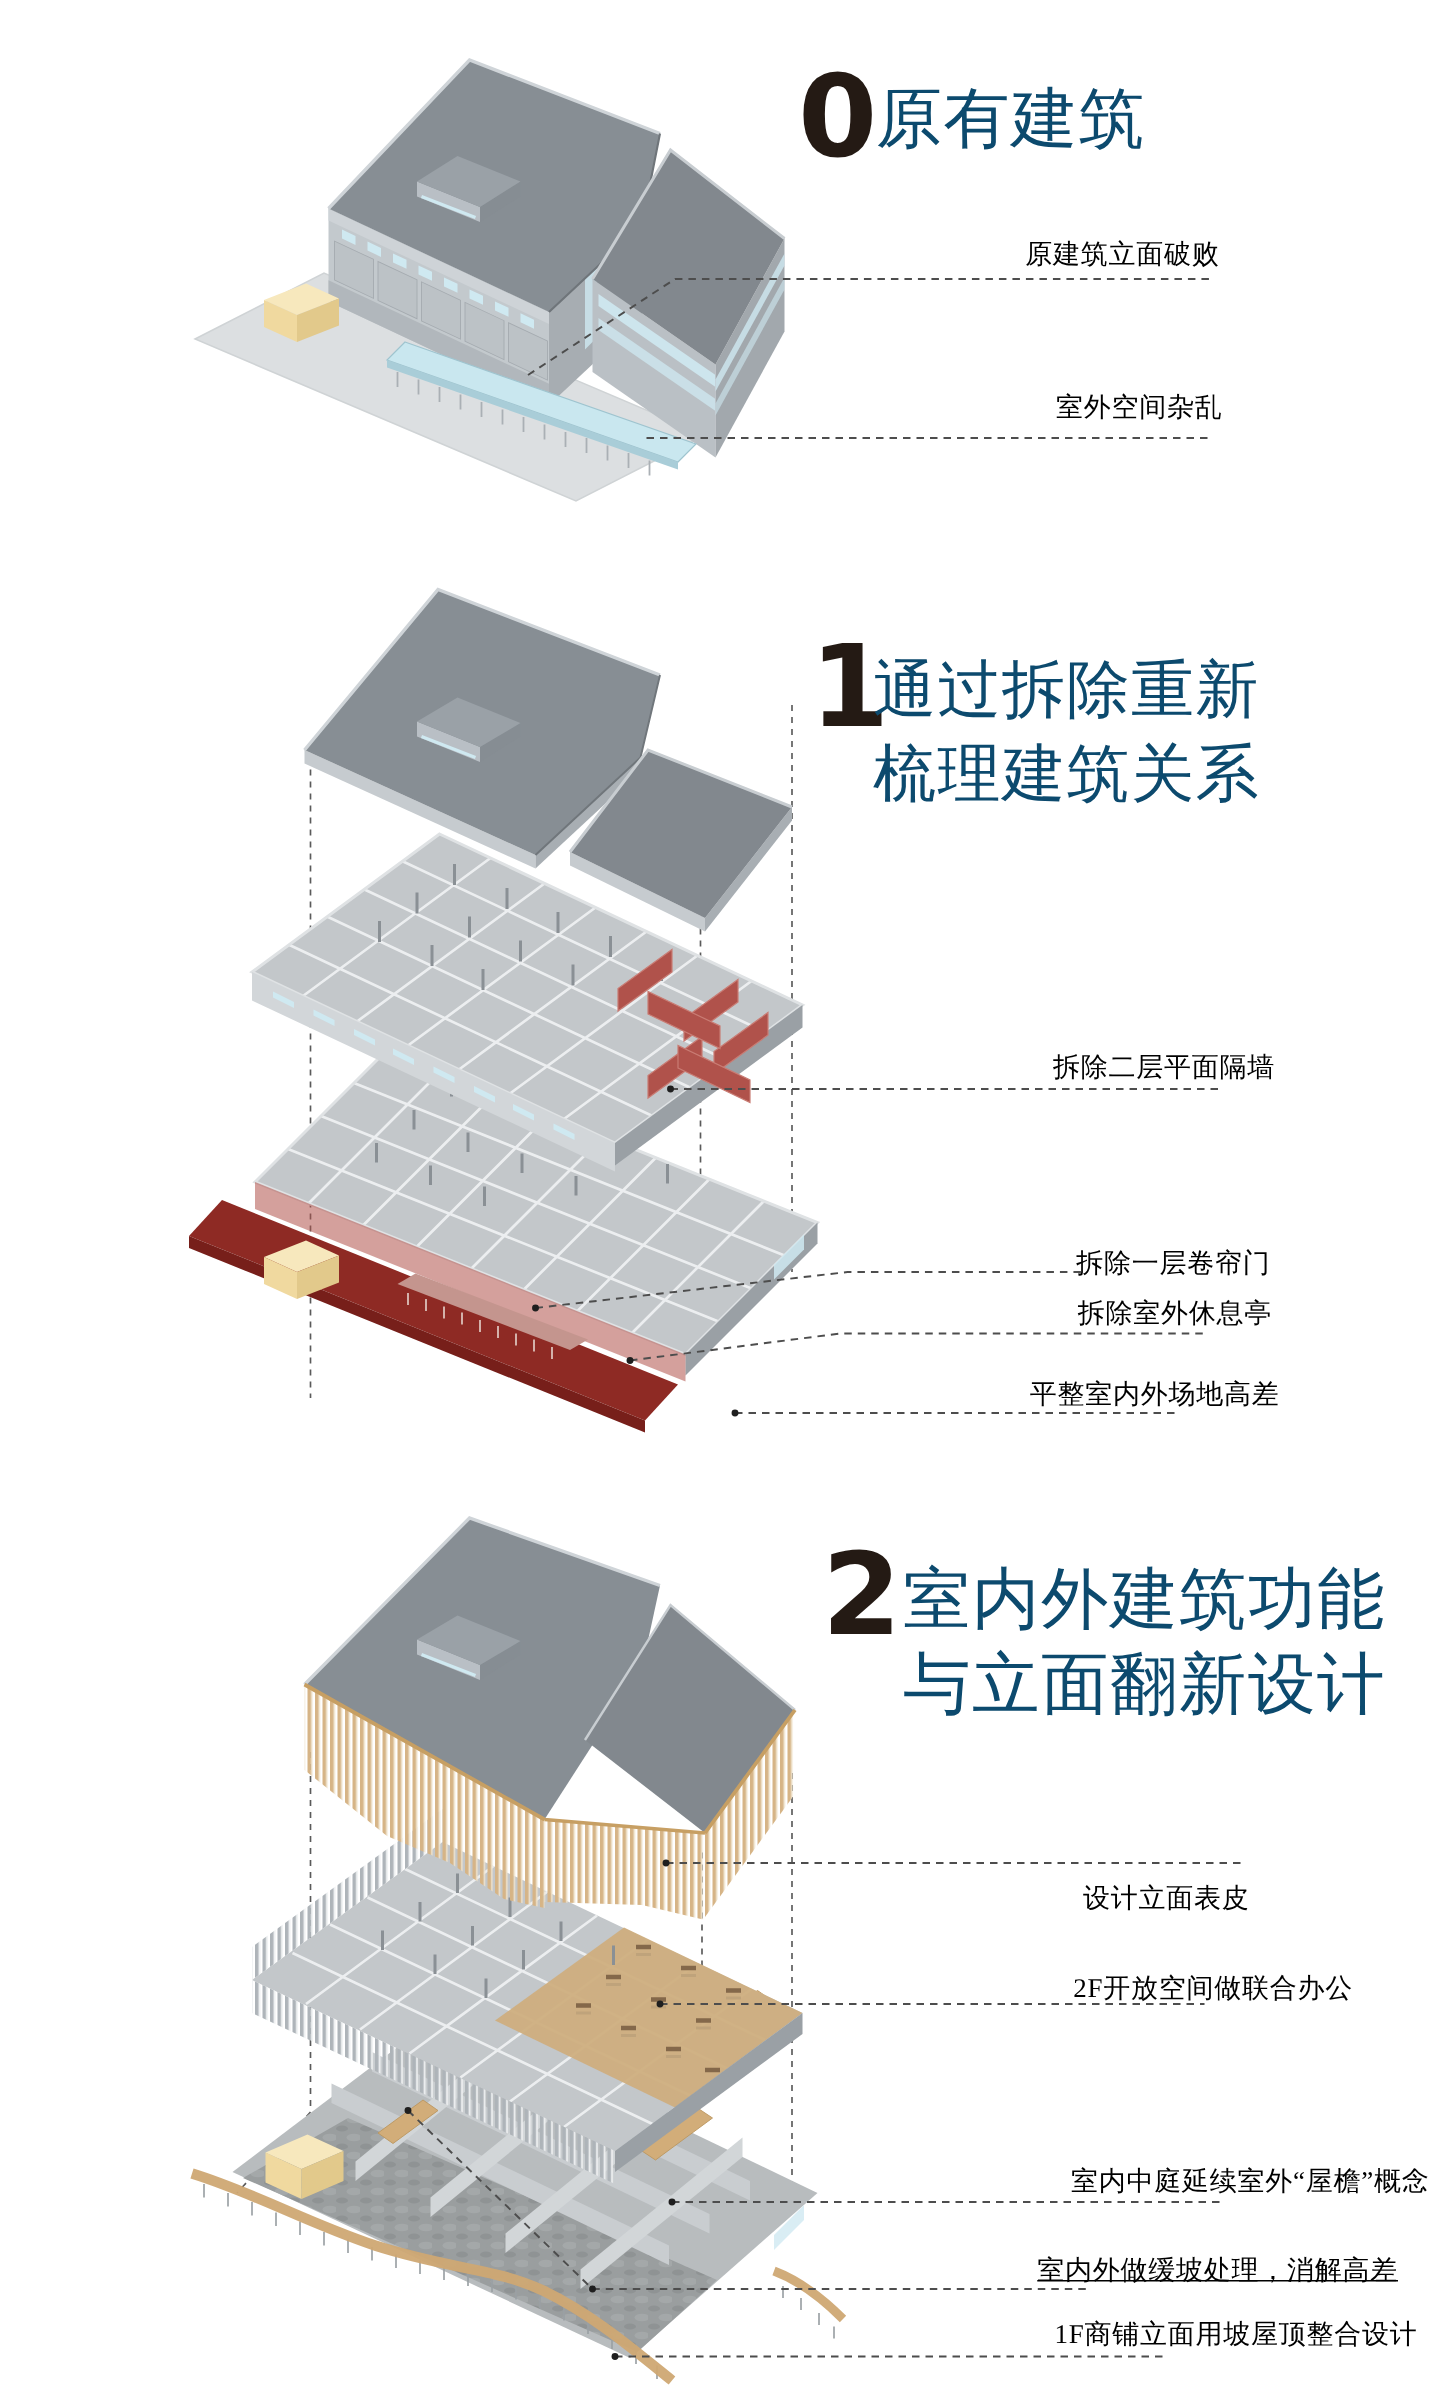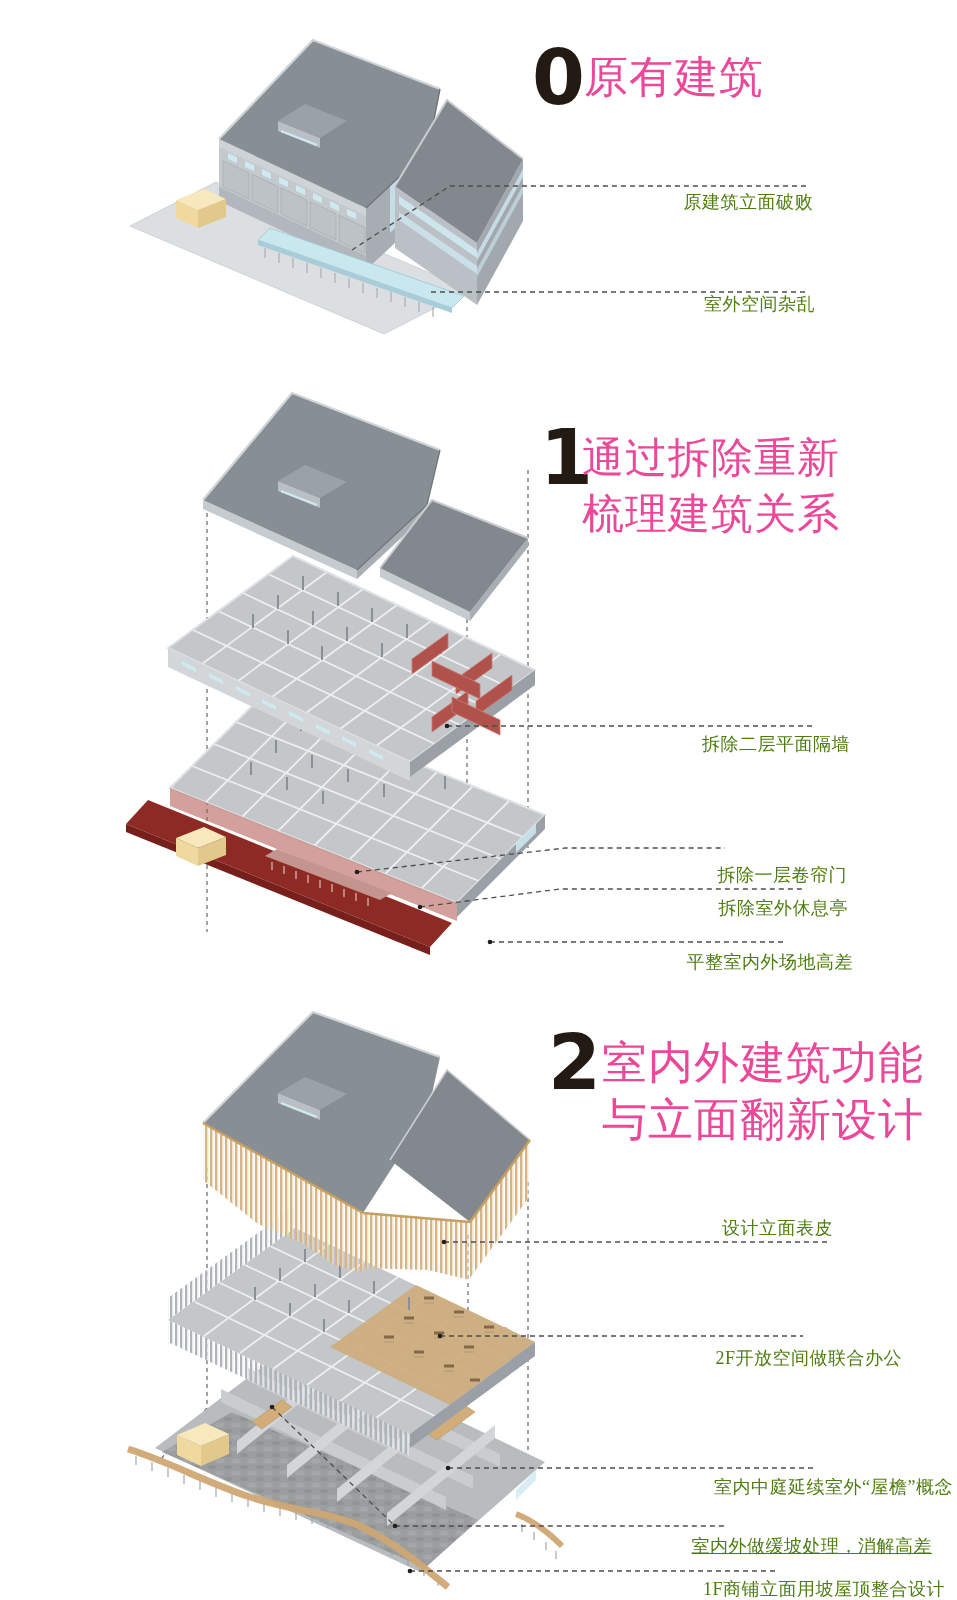--- a/index.html
+++ b/index.html
@@ -7,35 +7,35 @@
         font-family:"Liberation Serif","DejaVu Serif",serif;}
   svg.art{position:absolute;left:0;display:block;}
   .art0{top:0;}
   .art1{top:360px;}
   .art2{top:980px;}
   .big-num{position:absolute;font-family:"DejaVu Sans",sans-serif;font-weight:800;
            color:#241a14;font-size:76px;line-height:1;letter-spacing:-3px;}
   .num0{left:532px;top:40px;}
   .num1{left:540px;top:420px;}
   .num2{left:548px;top:1025px;}
-  .title-line{position:absolute;color:#ec4899;line-height:1;white-space:nowrap;font-weight:500;font-family:Liberation Mono, monospace;}
+  .title-line{position:absolute;color:#0c4a6e;line-height:1;white-space:nowrap;font-weight:500;}
   .t0l1{left:584px;top:58px;font-size:44px;letter-spacing:1px;}
   .t1l1{left:582px;top:440px;font-size:42px;letter-spacing:1px;}
   .t1l2{left:582px;top:496px;font-size:42px;letter-spacing:1px;}
   .t2l1{left:590px;top:1044px;font-size:45px;letter-spacing:1px;margin-left:12px;}
   .t2l2{left:602px;top:1101px;font-size:45px;letter-spacing:1px;}
-  .callout-label{position:absolute;color:#4d7c0f;font-size:18px;line-height:1;
-                 white-space:nowrap;letter-spacing:0.5px;margin-top:33px;}
+  .callout-label{position:absolute;color:#000000;font-size:18px;line-height:1;
+                 white-space:nowrap;letter-spacing:0.5px;}
   .c00{right:144px;top:160px;}
   .c01{right:142px;top:262px;}
   .c10{right:107px;top:702px;}
   .c11{right:110px;top:833px;text-align:center;}
   .c12{right:109px;top:866px;}
   .c13{right:104px;top:920px;}
-  .c20{right:124px;top:1186px;text-align:center;}
+  .c20{right:124px;top:1256px;text-align:center;}
   .c21{right:55px;top:1316px;}
   .c22{right:4px;top:1445px;}
   .c23{right:25px;top:1504px;text-decoration:underline;}
   .c24{right:12px;top:1547px;}
 </style>
 </head>
 <body>
 
 <div class="page">
 

